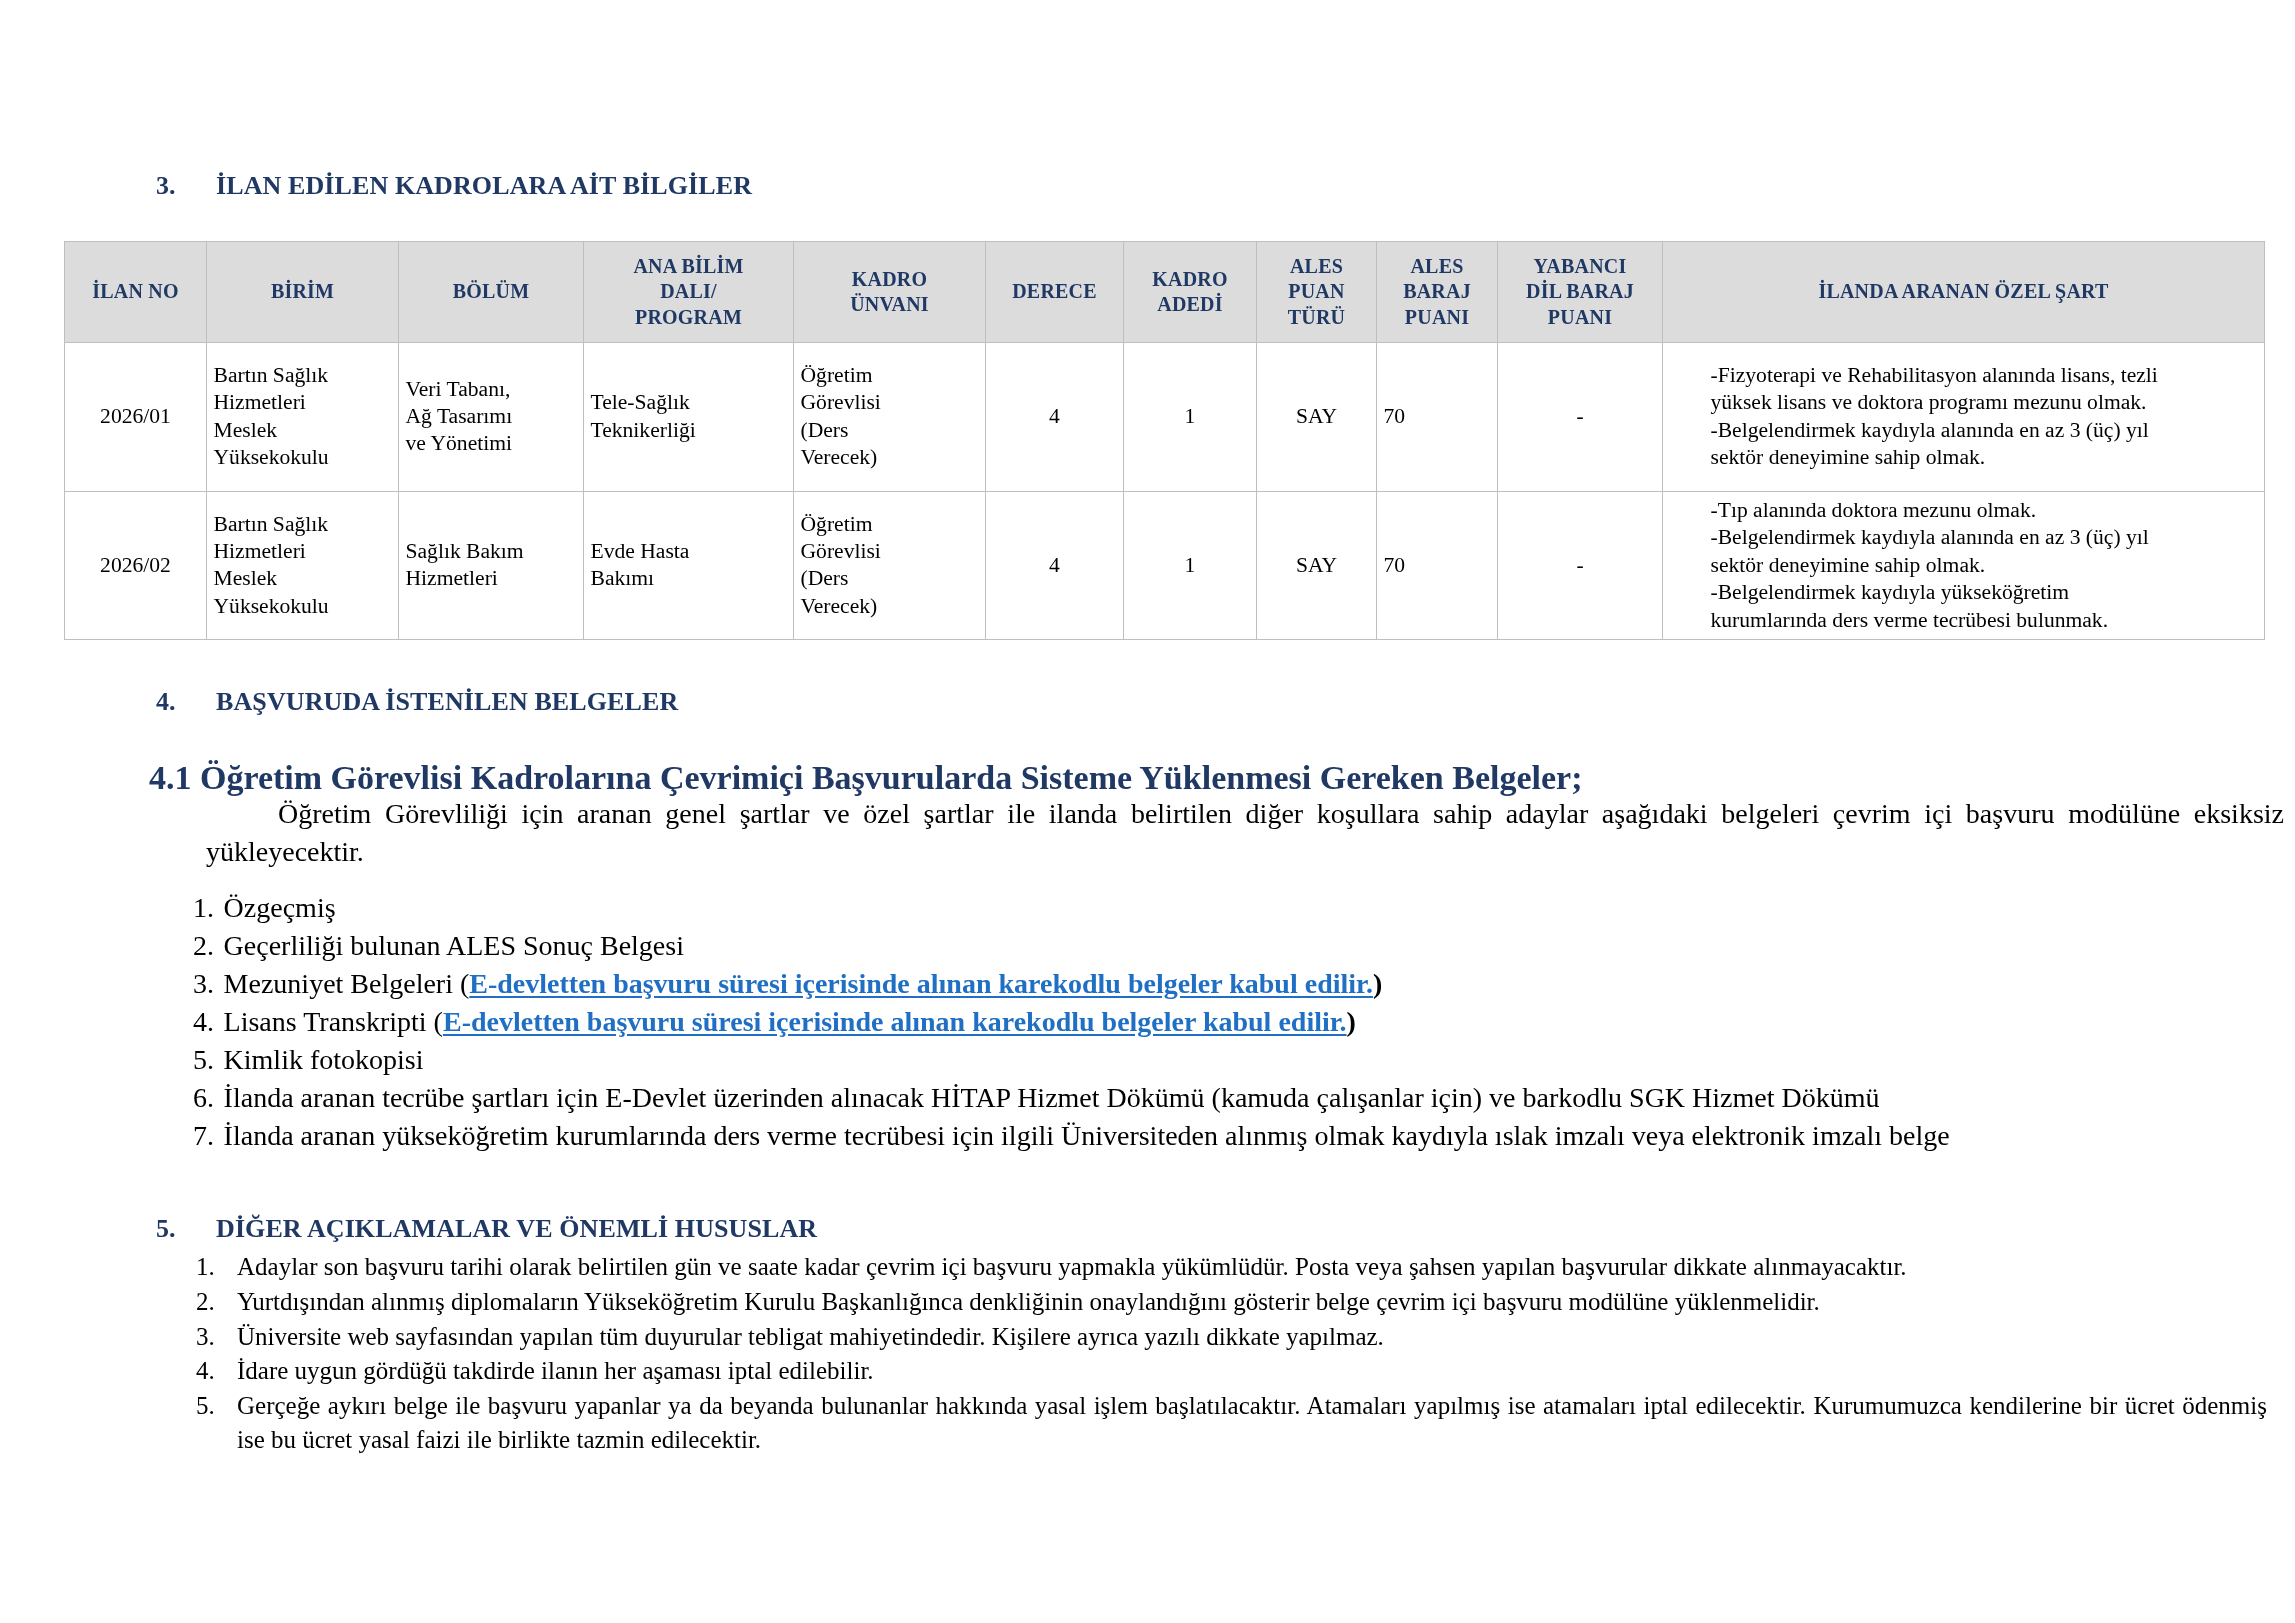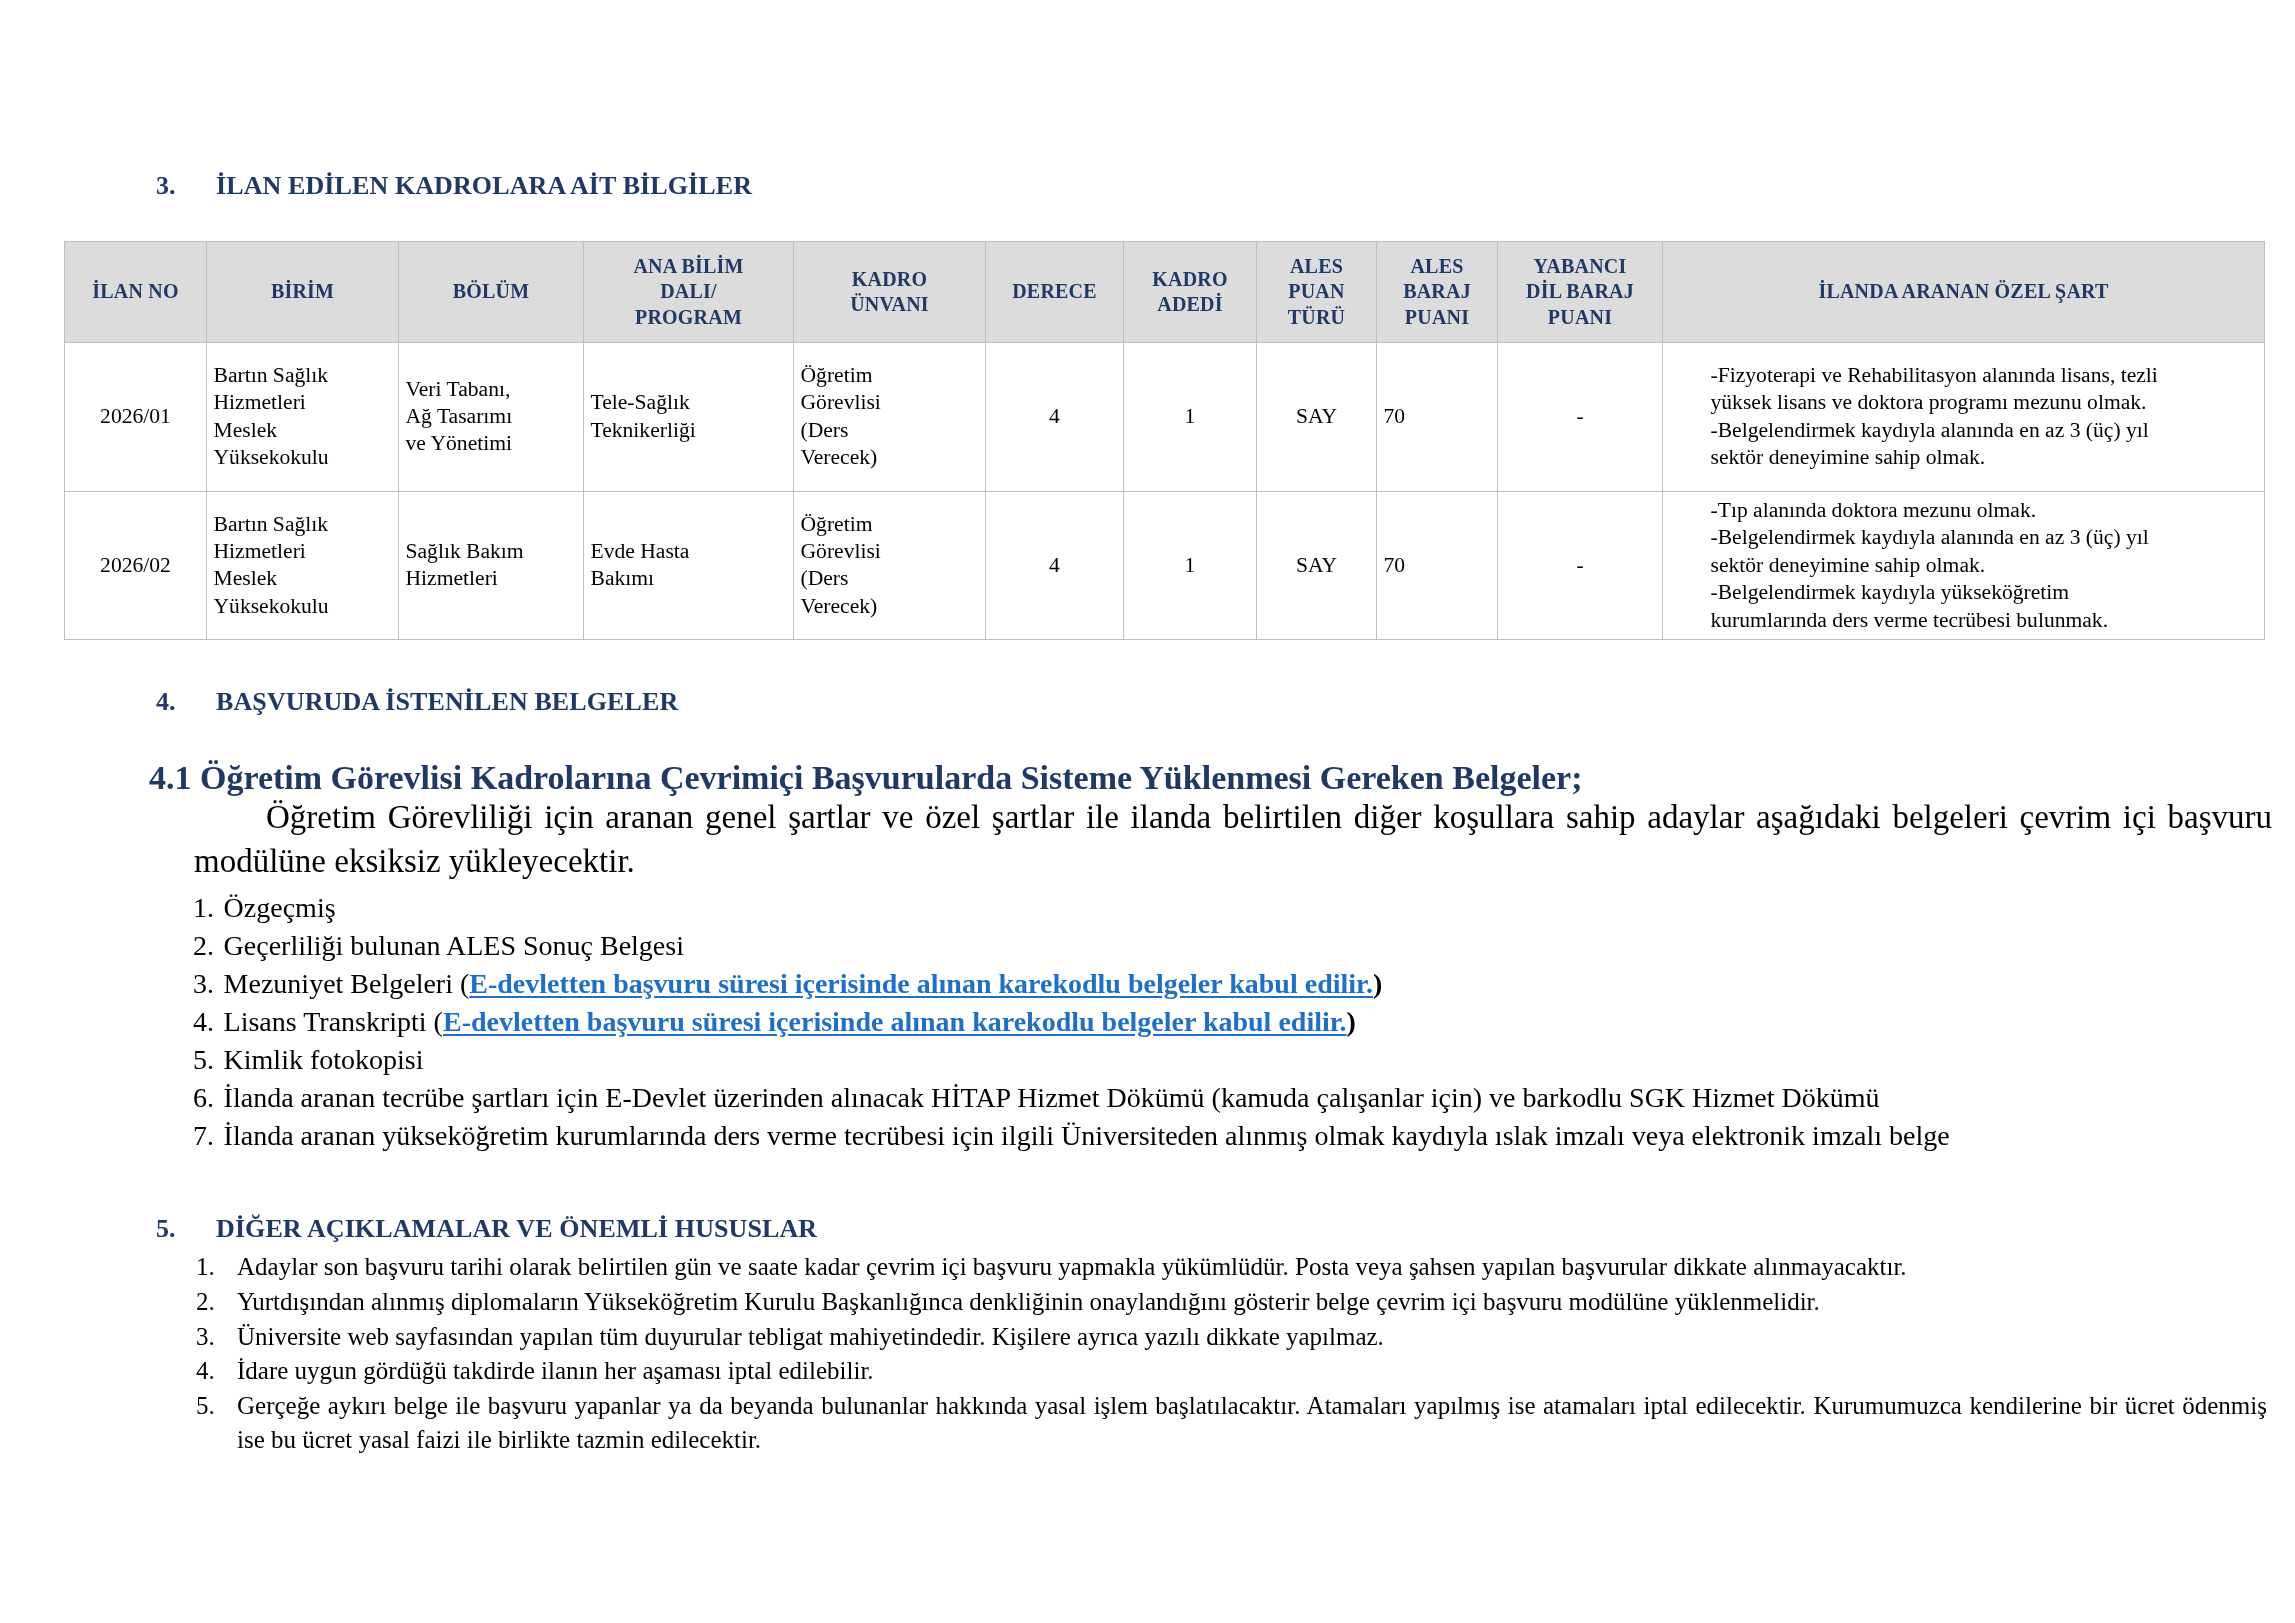--- a/index.html
+++ b/index.html
@@ -94,24 +94,24 @@
   .c-baraj   { width: 107px;  }
   .c-yabanci { width: 151px;  text-align: center; }
   .c-ozel    { width: auto;   text-align: left; }
 
   .cell-lines span { display: block; }
   .ozel-lines span { display: block; white-space: nowrap; margin-left: 41px; }
 
   
   .para-41 {
     position: absolute;
-    left: 194px;
+    left: 206px;
     top: 795px;
     width: 2078px;
-    font-size: 33px;
+    font-size: 28px;
     line-height: 1.34;
     text-align: justify;
     text-indent: 72px;
   }
 
   .doc-list {
     position: absolute;
     left: 193px;
     top: 889px;
     width: 2074px;

